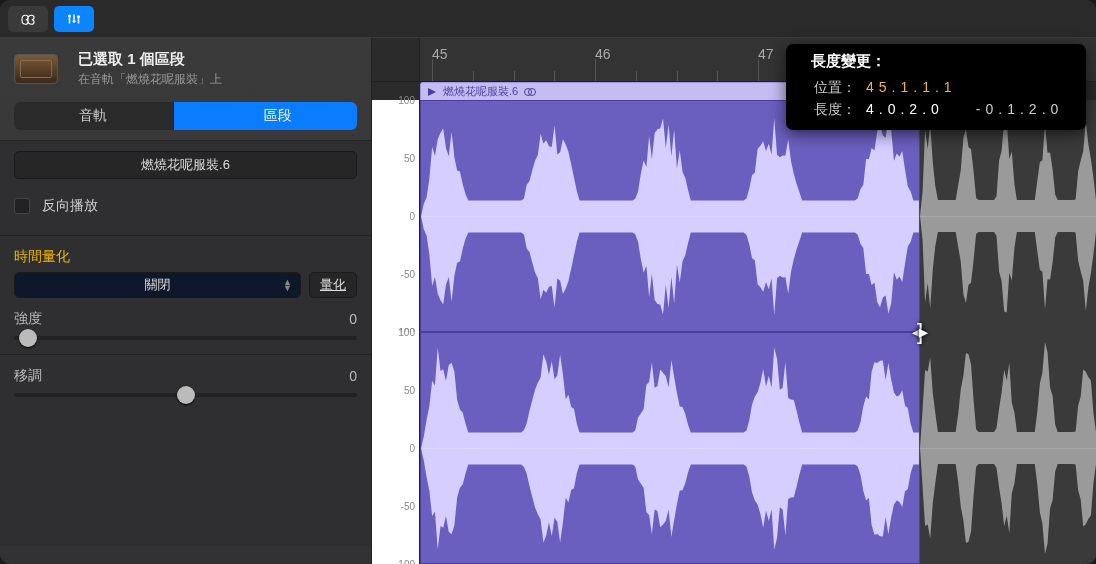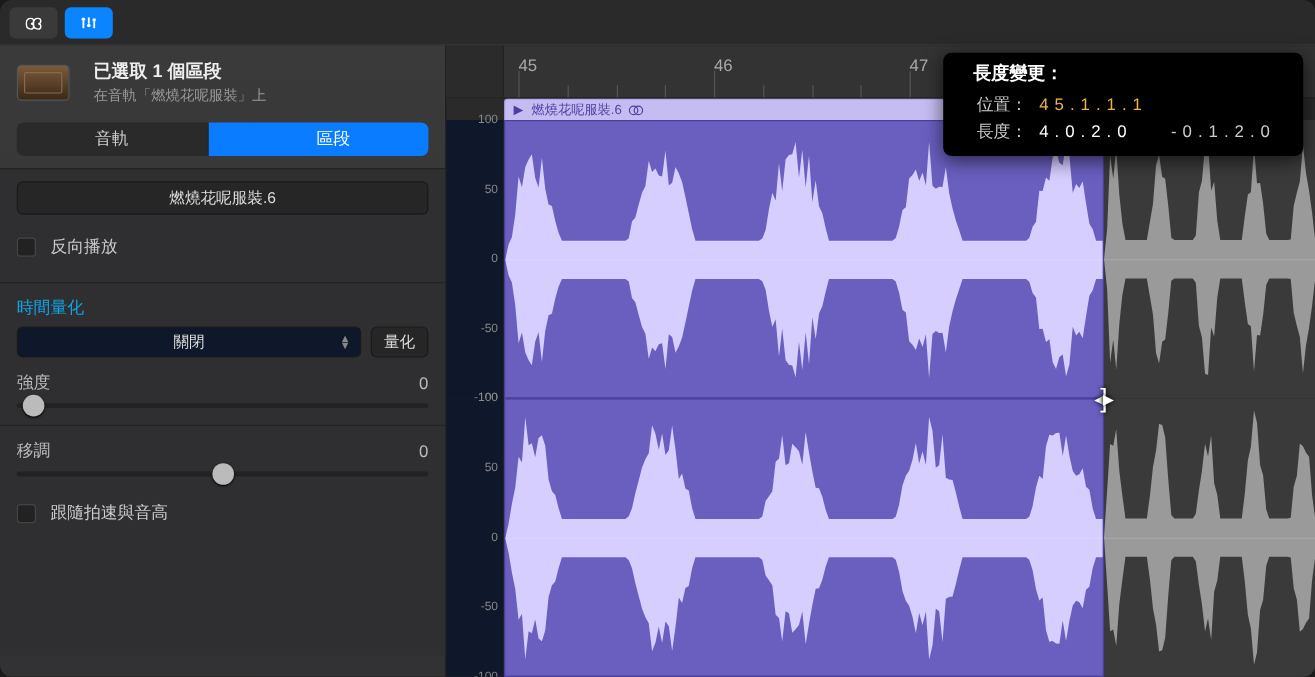--- a/index.html
+++ b/index.html
@@ -25,25 +25,25 @@
 .seg-tab { flex: 1; height: 28px; font-size: 14px; display: flex; align-items: center; justify-content: center; background: #2a2a2a; color: #ccc; cursor: pointer; }
 .seg-tab:first-child { border-radius: 6px 0 0 6px; border-right: 1px solid #222; }
 .seg-tab:last-child { border-radius: 0 6px 6px 0; padding-left: 25px; }
 .seg-tab.active { background: #0a7cff; color: #fff; }
 
 .ins-body { background: #2f2f31; border-top: 1px solid #222; padding: 10px 14px 0 14px; height: calc(100% - 120px); overflow: hidden; }
 .region-name { background: #262626; border: 1px solid #1a1a1a; border-radius: 5px; height: 28px; display: flex; align-items: center; justify-content: center; font-size: 13px; color: #ddd; margin-bottom: 12px; }
 .row { display: flex; align-items: center; height: 30px; font-size: 14px; color: #ccc; }
 .checkbox { width: 16px; height: 16px; border-radius: 3px; background: #222; border: 1px solid #444; margin-right: 12px; }
 .section-div { border-top: 1px solid #222; margin: 14px -14px 0 -14px; padding: 12px 14px 0 14px; }
-.label { color: #0ea5e9; font-size: 14px; margin-bottom: 6px; }
+.label { color: #eab308; font-size: 14px; margin-bottom: 6px; }
 .select-row { display: flex; gap: 8px; }
 .select { flex: 1; height: 26px; background: #0f172a; border: 1px solid #1a1a1a; border-radius: 5px; display: flex; align-items: center; justify-content: center; font-size: 13px; color: #ddd; position: relative; cursor: pointer; }
 .select .chev { position: absolute; right: 8px; color: #888; font-size: 9px; display: flex; flex-direction: column; line-height: 6px; }
-.q-btn { width: 48px; height: 26px; background: #262626; border: 1px solid #1a1a1a; border-radius: 5px; display: flex; align-items: center; justify-content: center; font-size: 13px; color: #ddd; cursor: pointer; }
+.q-btn { width: 48px; height: 26px; background: #262626; border: 1px solid #1a1a1a; border-radius: 5px; display: flex; align-items: center; justify-content: center; font-size: 13px; color: #ddd; cursor: pointer; text-decoration: underline; }
 .param-row { display: flex; justify-content: space-between; align-items: center; margin-top: 12px; font-size: 14px; color: #bbb; }
 .slider-track { height: 4px; background: #222; border-radius: 2px; position: relative; margin-top: 8px; }
 .slider-thumb { width: 18px; height: 18px; border-radius: 50%; background: #bbb; position: absolute; top: 50%; transform: translate(-50%,-50%); box-shadow: 0 1px 2px #000; cursor: pointer; }
 
 
 .main { position: absolute; top: 38px; left: 372px; right: 0; bottom: 0; background: #2a2a2a; }
 .ruler { height: 44px; background: #333; border-bottom: 1px solid #222; position: relative; display: flex; }
 .vscale { width: 48px; background: #2b2b2b; border-right: 1px solid #222; }
 .ruler-ticks { flex: 1; position: relative; }
 .ruler-num { position: absolute; top: 8px; font-size: 14px; color: #aaa; }
@@ -51,21 +51,21 @@
 .tick-major { height: 22px; }
 
 
 .region-bar { position: absolute; left: 48px; right: 0; top: 44px; height: 18px; }
 .region-header { position: absolute; top: 0; height: 18px; background: #c5bdf2; display: flex; align-items: center; gap: 6px; padding: 0 6px; font-size: 11px; color: #4a3fa0; border: 1px solid #a095e0; border-bottom: none; border-radius: 3px 3px 0 0; }
 .region-header svg { fill: #4a3fa0; }
 
 
 .lanes { position: absolute; left: 0; right: 0; top: 62px; bottom: 0; }
 .lane { position: relative; height: 50%; }
-.y-axis { position: absolute; left: 0; top: 0; bottom: 0; width: 48px; background: #0f172a; border-right: 1px solid #222; }
+.y-axis { position: absolute; left: 0; top: 0; bottom: 0; width: 48px; background: #ffffff; border-right: 1px solid #222; }
 .y-tick { position: absolute; right: 4px; font-size: 10px; color: #888; transform: translateY(-50%); }
 .plot { position: absolute; left: 48px; right: 0; top: 0; bottom: 0; background: #303030; }
 .region-body { position: absolute; top: 0; bottom: 0; background: #6a5fbf; border: 1px solid #4a3f9f; }
 .dim-body { position: absolute; top: 0; bottom: 0; background: #3a3a3a; }
 .wave { position: absolute; left: 0; right: 0; top: 0; bottom: 0; }
 .centerline { position: absolute; left: 0; right: 0; top: 50%; height: 1px; background: rgba(255,255,255,0.15); }
 
 
 .resize-handle { position: absolute; top: 50%; transform: translate(-50%,-50%); color: #fff; font-size: 18px; pointer-events: none; text-shadow: 0 0 4px #000; display: flex; align-items: center; }
 .resize-handle .bracket { font-size: 22px; margin: 0 -4px; }
@@ -140,24 +140,20 @@
       </div>
     </div>
 
     <div class="section-div">
       <div class="param-row" style="margin-top:0">
         <span>移調</span>
         <span>0</span>
       </div>
       <div class="slider-track">
         <div class="slider-thumb" style="left:50%"></div>
-      </div>
-      <div class="row" style="margin-top:16px">
-        <div class="checkbox"></div>
-        <span>跟隨拍速與音高</span>
       </div>
     </div>
   </div>
 </div>
 
 <div class="main">
 
   <div class="ruler">
     <div class="vscale"></div>
     <div class="ruler-ticks" id="ruler-ticks">

